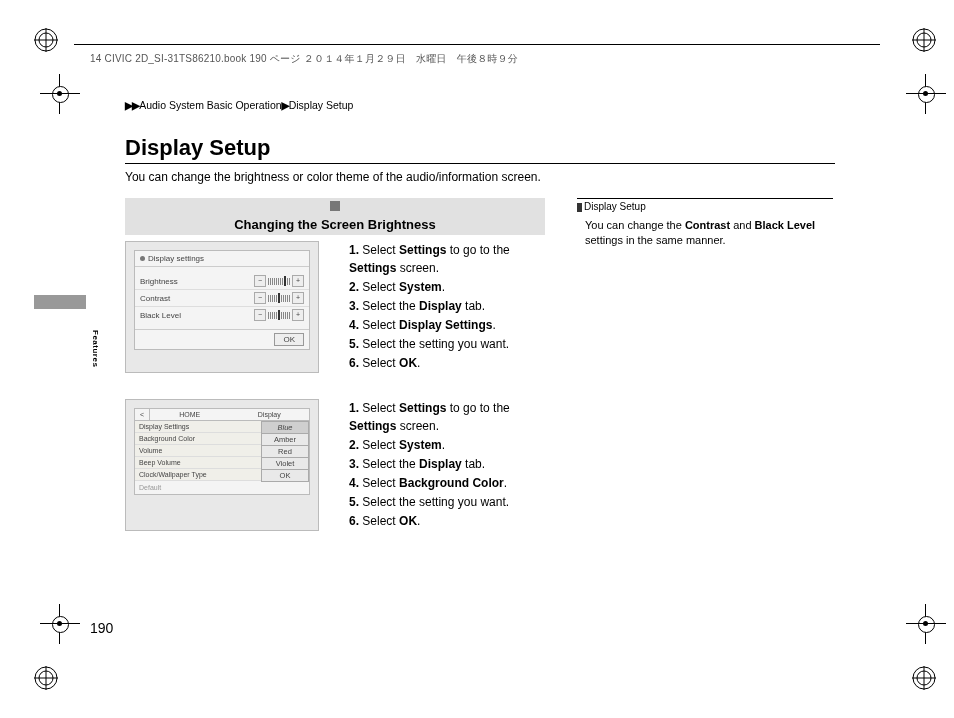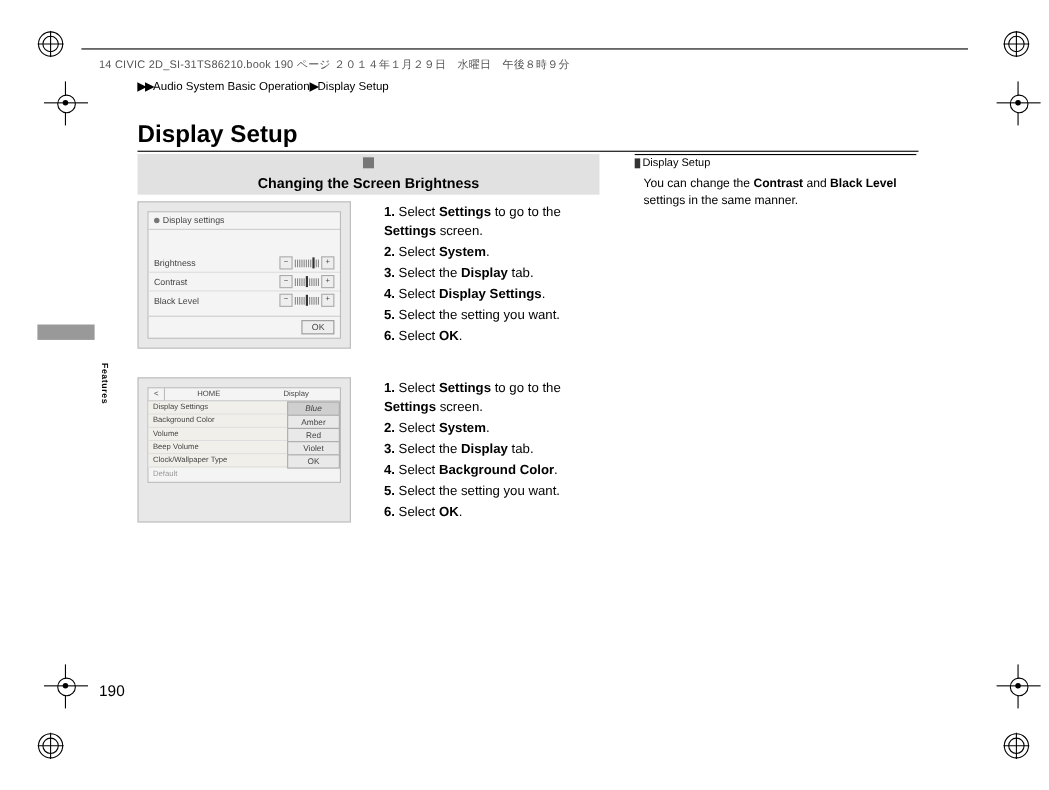--- a/index.html
+++ b/index.html
@@ -9,21 +9,21 @@
     height: 718px;
     background: #fff;
     font-family: "Helvetica Neue", Helvetica, Arial, sans-serif;
     color: #000;
     position: relative;
     font-size: 13px;
   }
   .page {
     position: absolute;
     left: 125px;
-    top: 72px;
+    top: 99px;
     width: 710px;
   }
   .header-line {
     font-size: 10px;
     color: #555;
     position: absolute;
     left: 90px;
     top: 52px;
     letter-spacing: 0.2px;
   }
@@ -99,21 +99,21 @@
     vertical-align: middle;
     margin-right: 3px;
   }
   .screenshot .row {
     display: flex;
     justify-content: space-between;
     align-items: center;
     padding: 2px 5px;
     border-top: 1px solid #ddd;
   }
-  .screenshot .row:first-of-type { border-top: none; margin-top: 16px; }
+  .screenshot .row:first-of-type { border-top: none; }
   .screenshot .rows { padding: 6px 0; }
   .slider {
     display: flex;
     align-items: center;
     gap: 2px;
   }
   .slider .btn {
     width: 10px; height: 10px;
     border: 1px solid #aaa;
     background: #eee;
@@ -285,20 +285,21 @@
 <div class="side-tab"></div>
 <div class="side-label">Features</div>
 
 <div class="page">
 
   <div class="breadcrumb">
     <span class="arrow">▶▶</span><span>Audio System Basic Operation</span><span class="arrow">▶</span><span>Display Setup</span>
   </div>
 
   <h1 class="title">Display Setup</h1>
+  <div class="intro">You can change the brightness or color theme of the audio/information screen.</div>
 
   <div class="two-col">
     <div class="left-col">
 
       <div class="section-head">
         <span class="sq"></span>
         <span>Changing the Screen Brightness</span>
       </div>
       <div class="content-row">
         <div class="screenshot">

